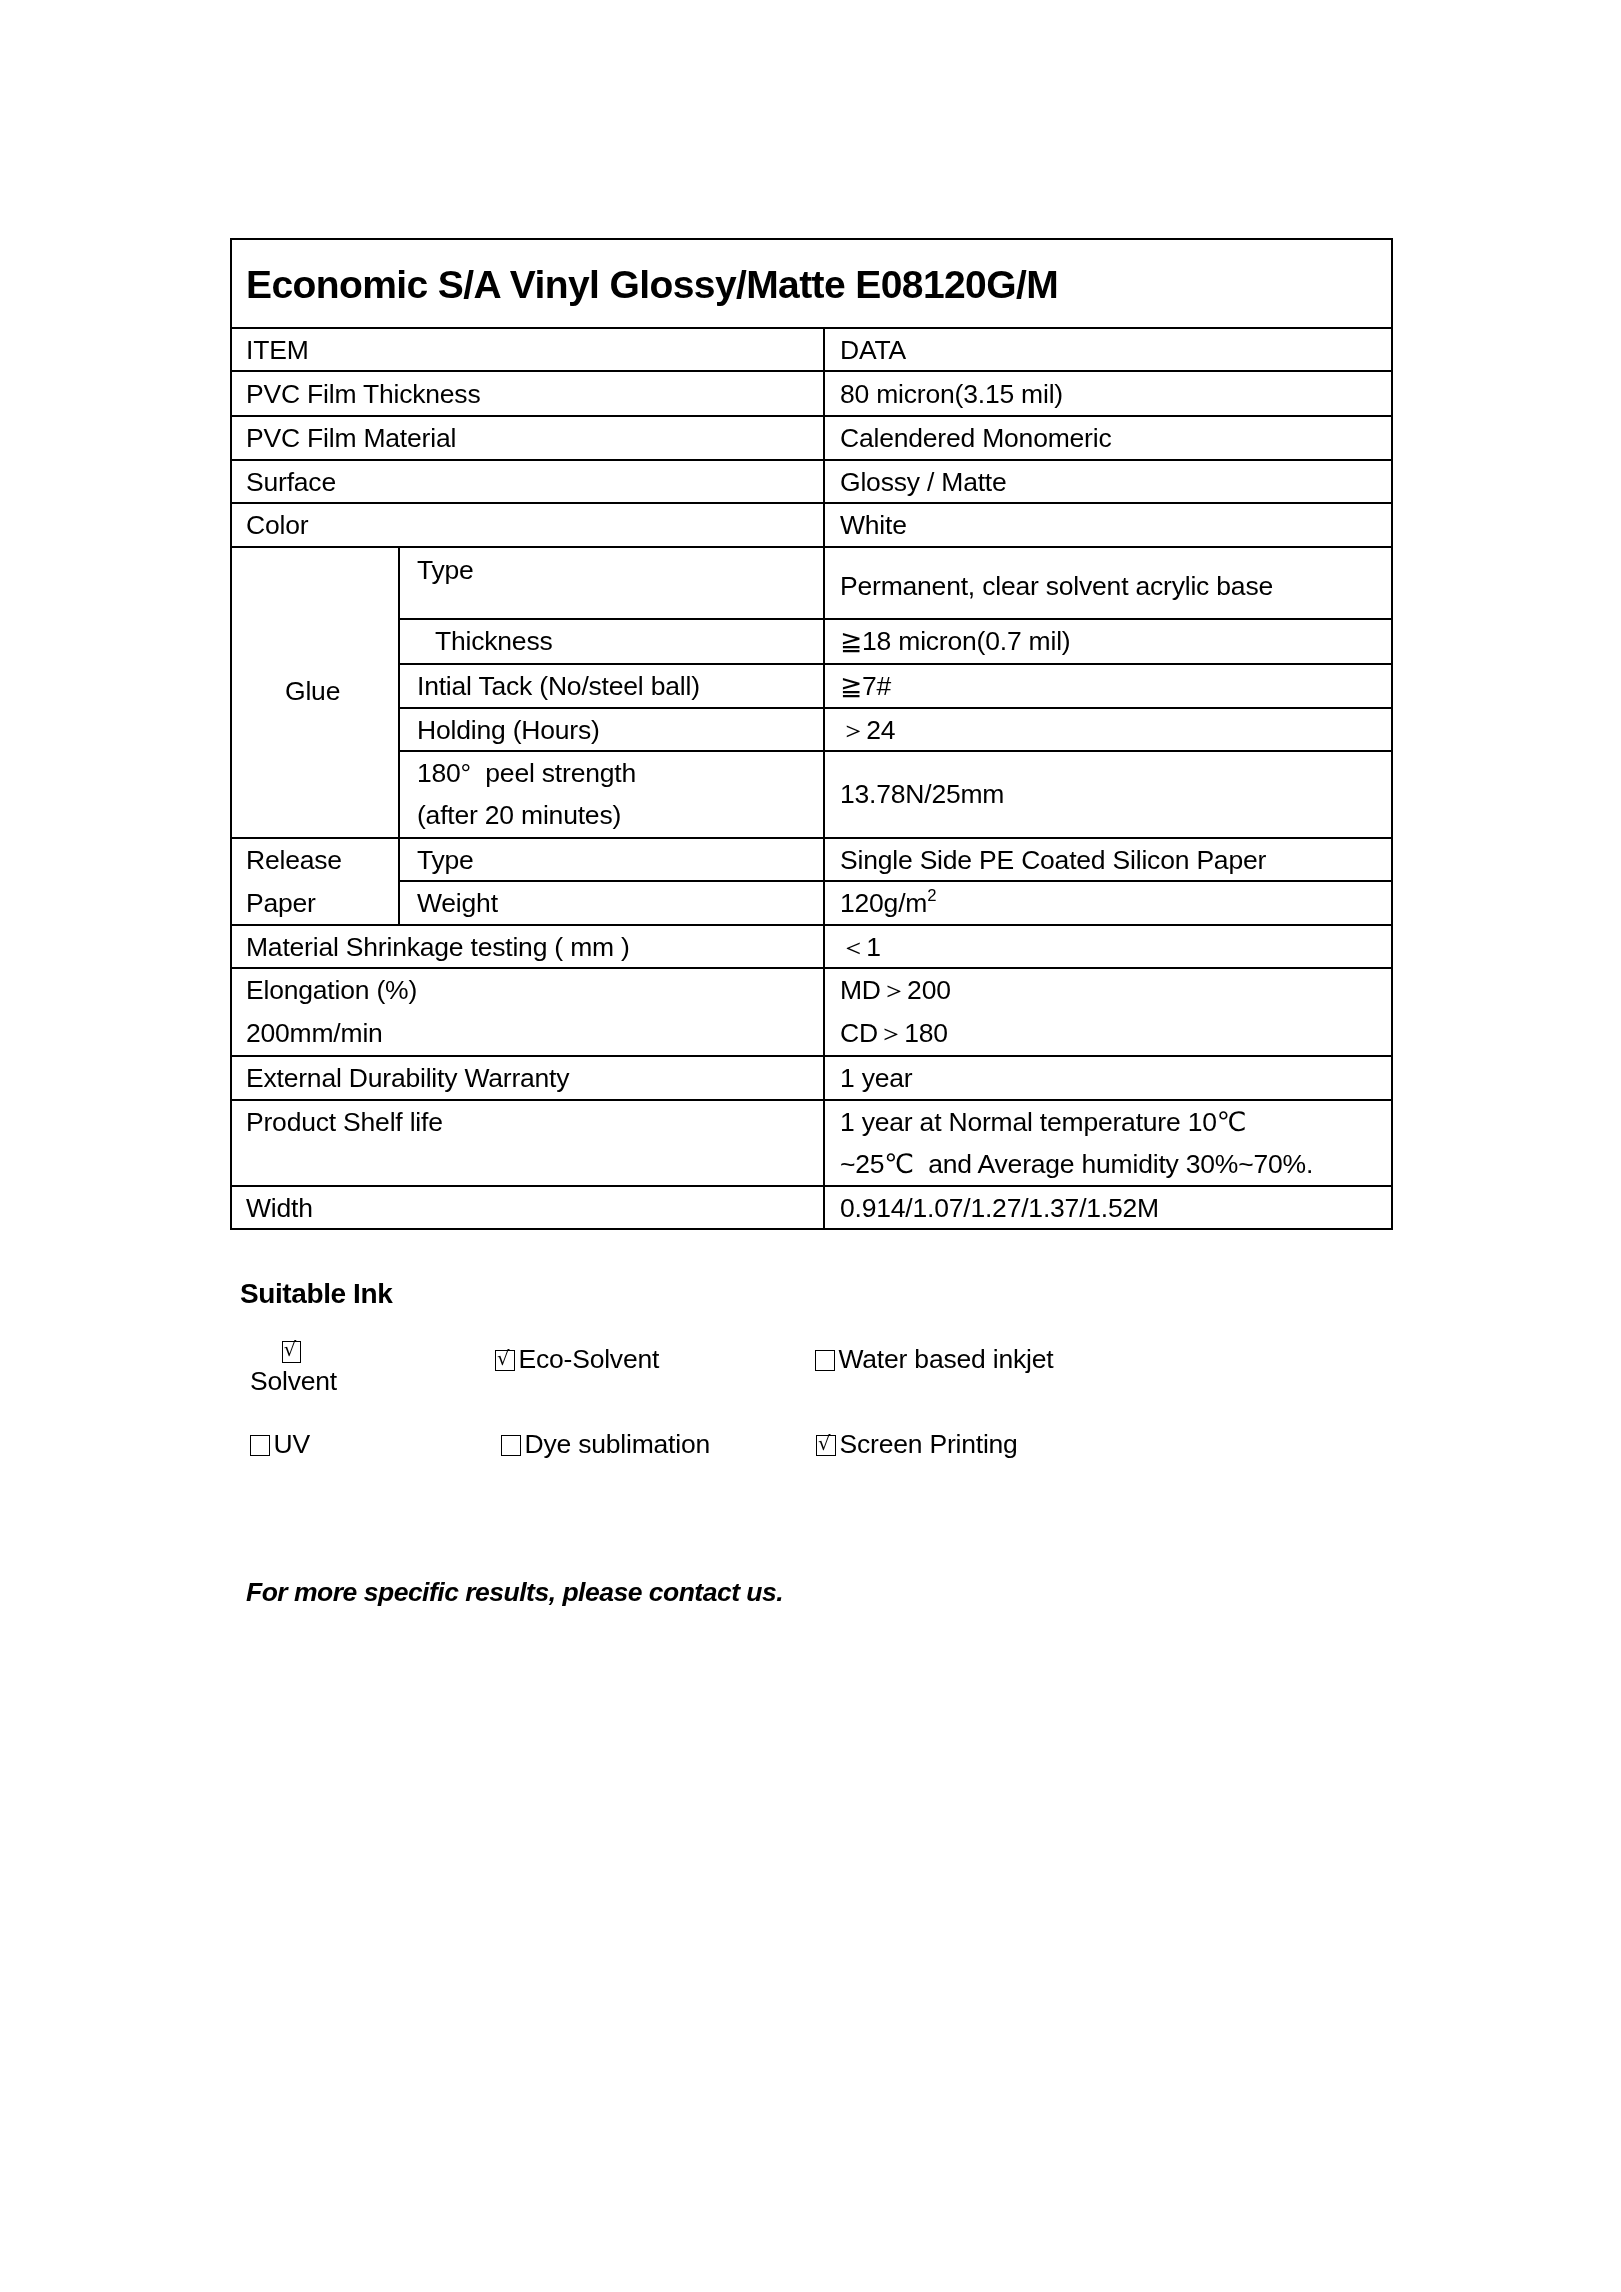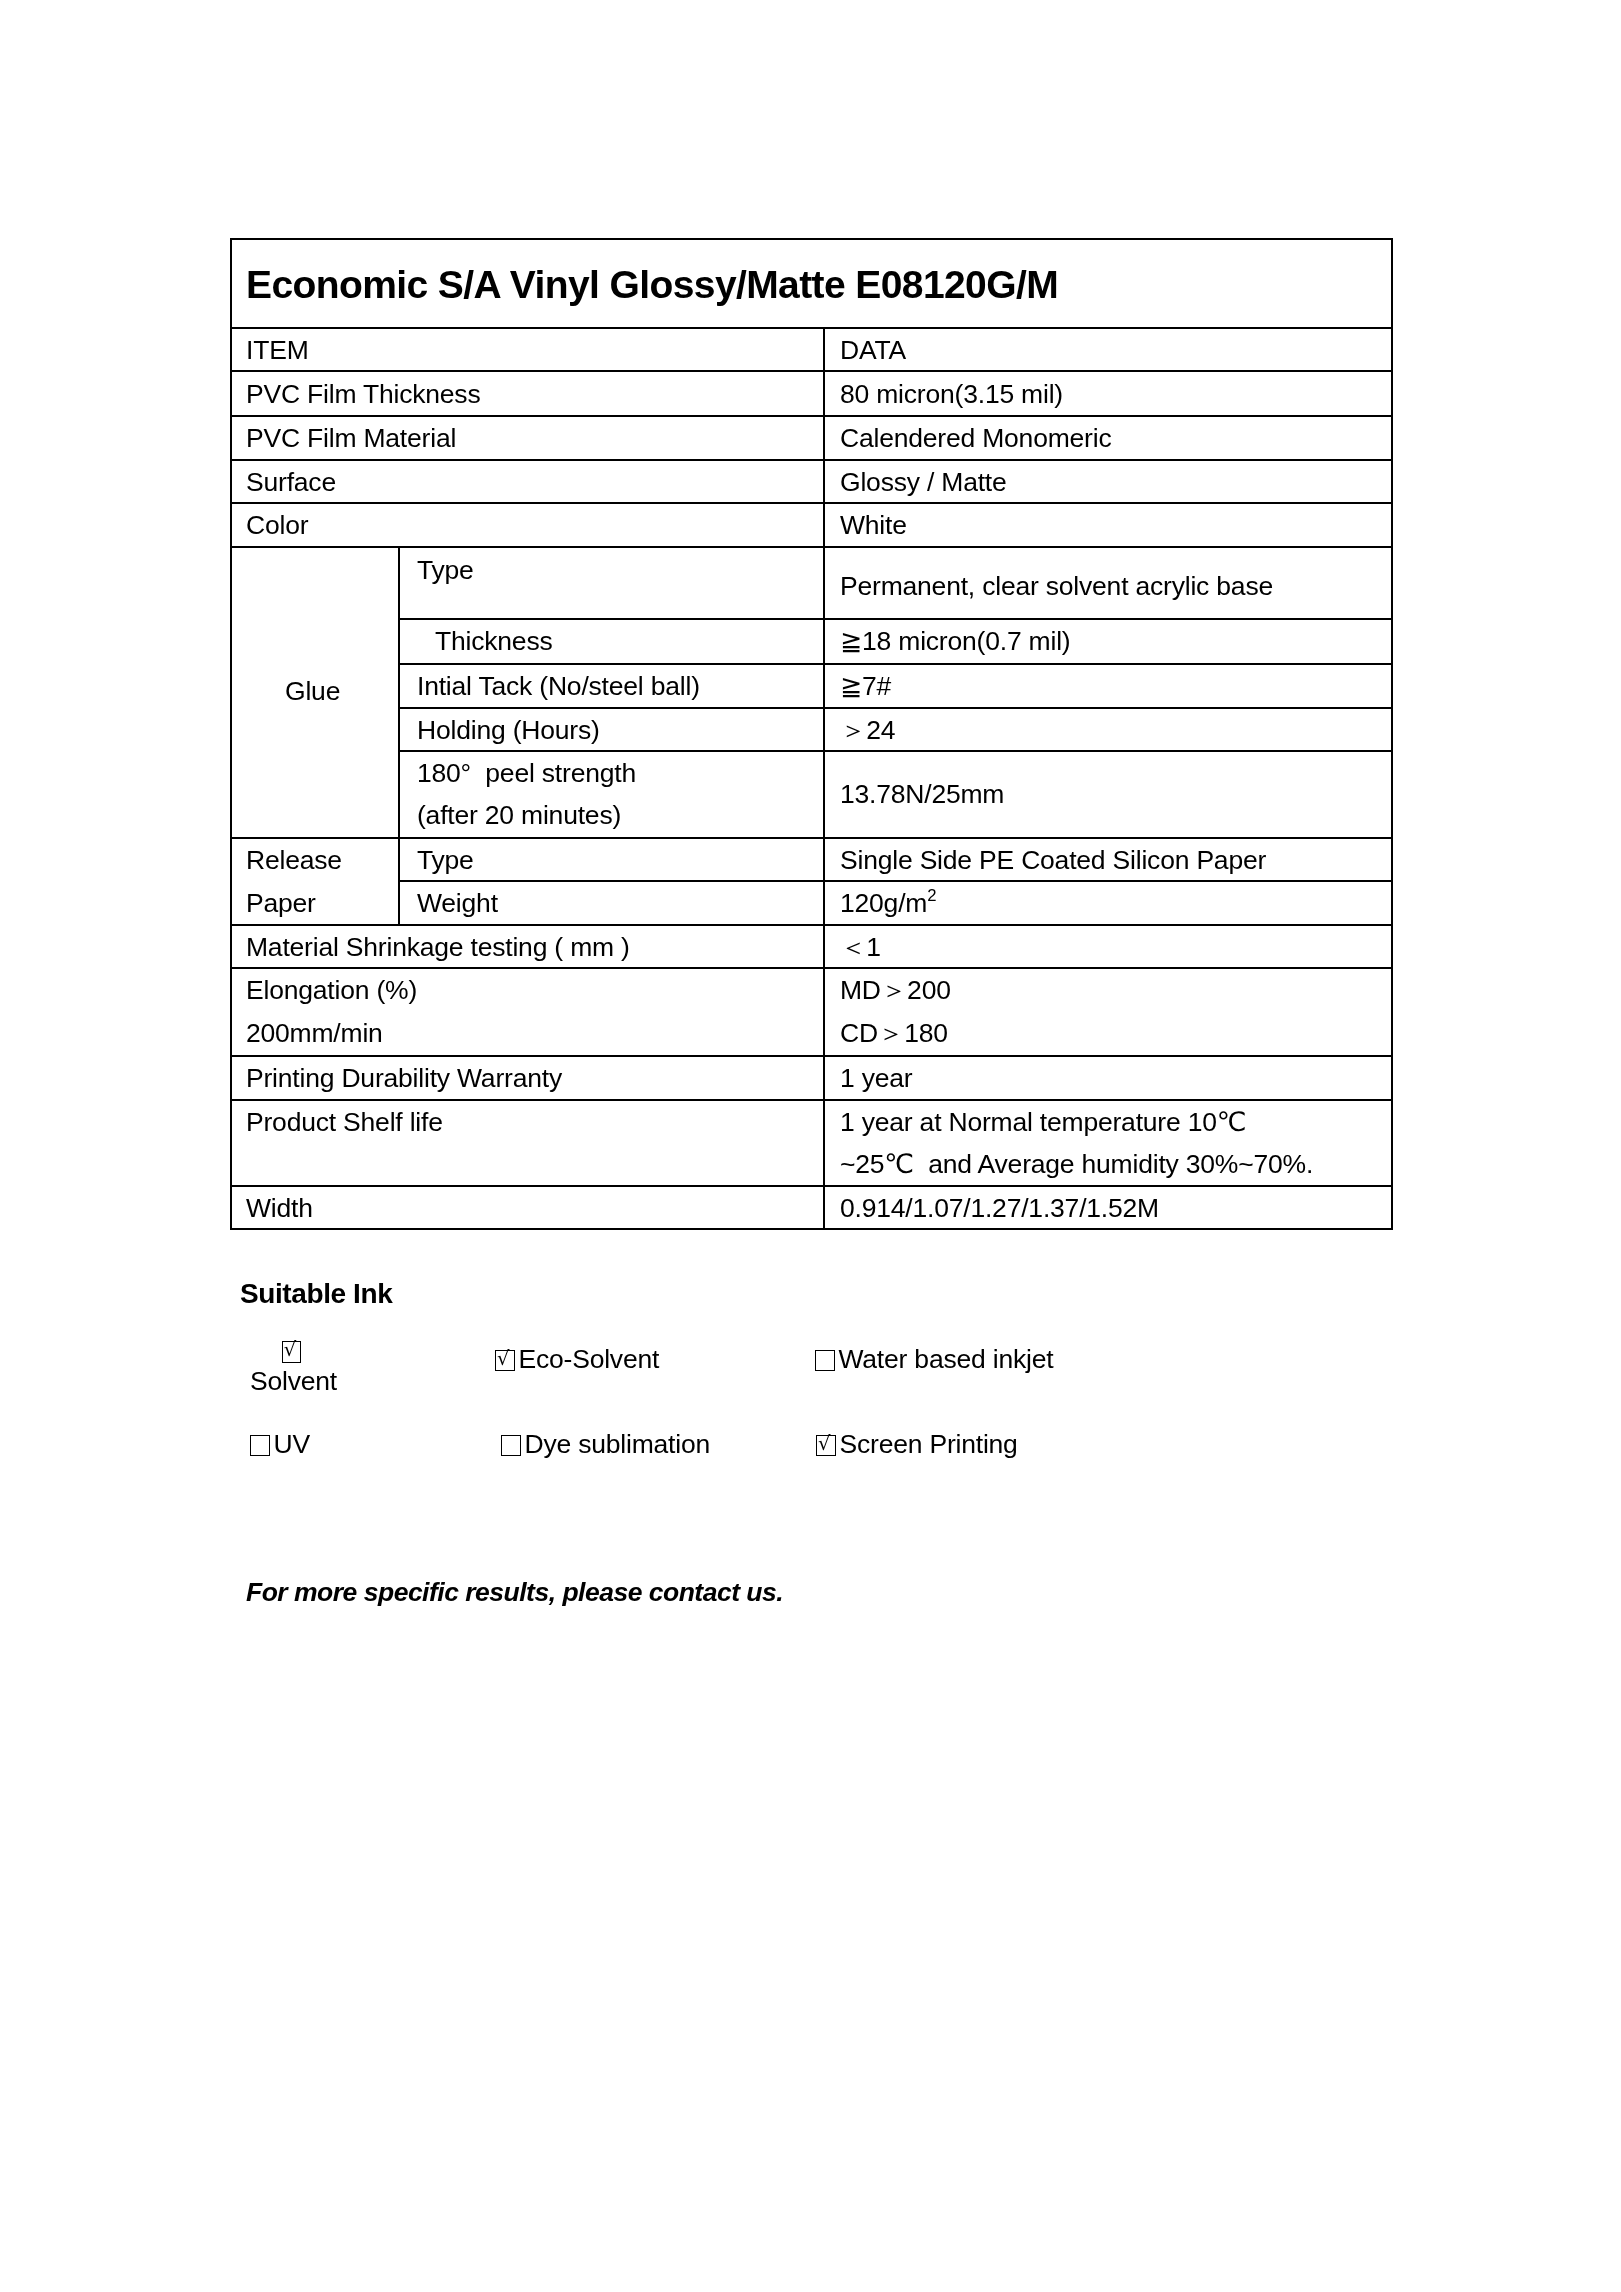--- a/index.html
+++ b/index.html
@@ -180,21 +180,21 @@
     <div class="cell-text" style="left:840px; top:882px;"><span>120g/m</span><span class="sup">2</span></div>
 
     <div class="cell-text" style="left:246px; top:926px;">Material Shrinkage testing ( mm )</div>
     <div class="cell-text" style="left:840px; top:926px;">＜1</div>
 
     <div class="cell-text" style="left:246px; top:969px;">Elongation (%)</div>
     <div class="cell-text" style="left:246px; top:1012px;">200mm/min</div>
     <div class="cell-text" style="left:840px; top:969px;">MD＞200</div>
     <div class="cell-text" style="left:840px; top:1012px;">CD＞180</div>
 
-    <div class="cell-text" style="left:246px; top:1057px;">Printing Durability Warranty</div>
+    <div class="cell-text" style="left:246px; top:1057px;">External Durability Warranty</div>
     <div class="cell-text" style="left:840px; top:1057px;">1 year</div>
 
     <div class="cell-text" style="left:246px; top:1101px;">Product Shelf life</div>
     <div class="cell-text" style="left:840px; top:1101px;">1 year at Normal temperature 10℃</div>
     <div class="cell-text" style="left:840px; top:1143px; white-space:pre;">~25℃  and Average humidity 30%~70%.</div>
 
     <div class="cell-text" style="left:246px; top:1187px;">Width</div>
     <div class="cell-text" style="left:840px; top:1187px;">0.914/1.07/1.27/1.37/1.52M</div>
   </div>
 

